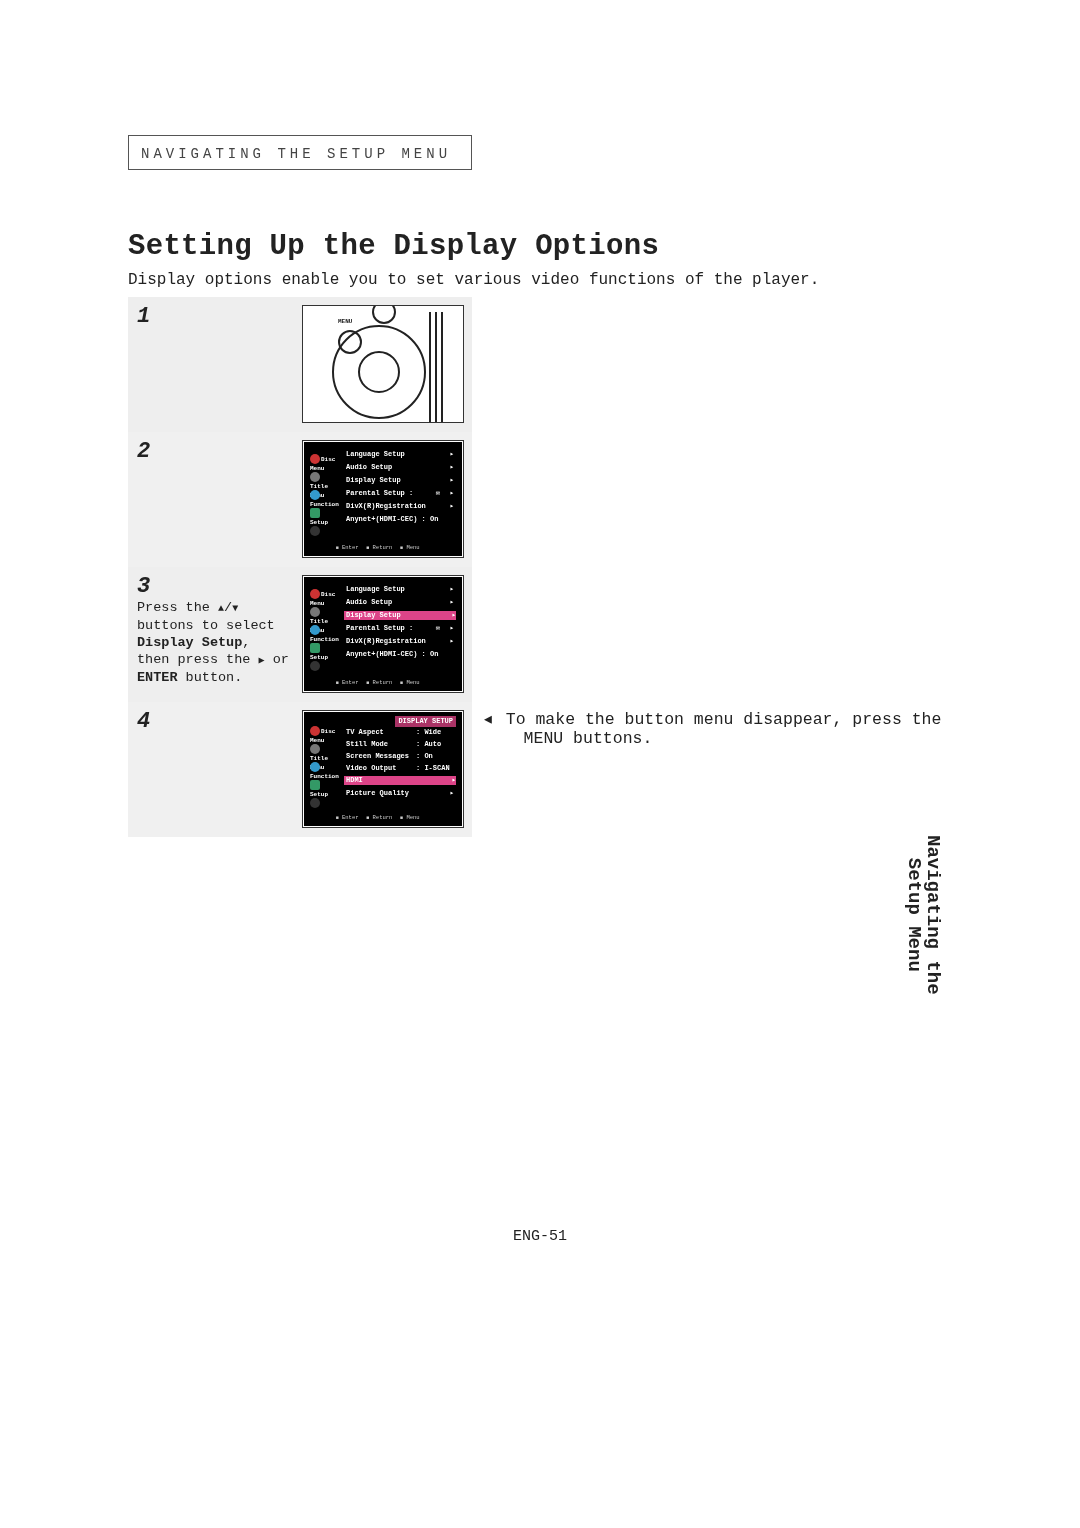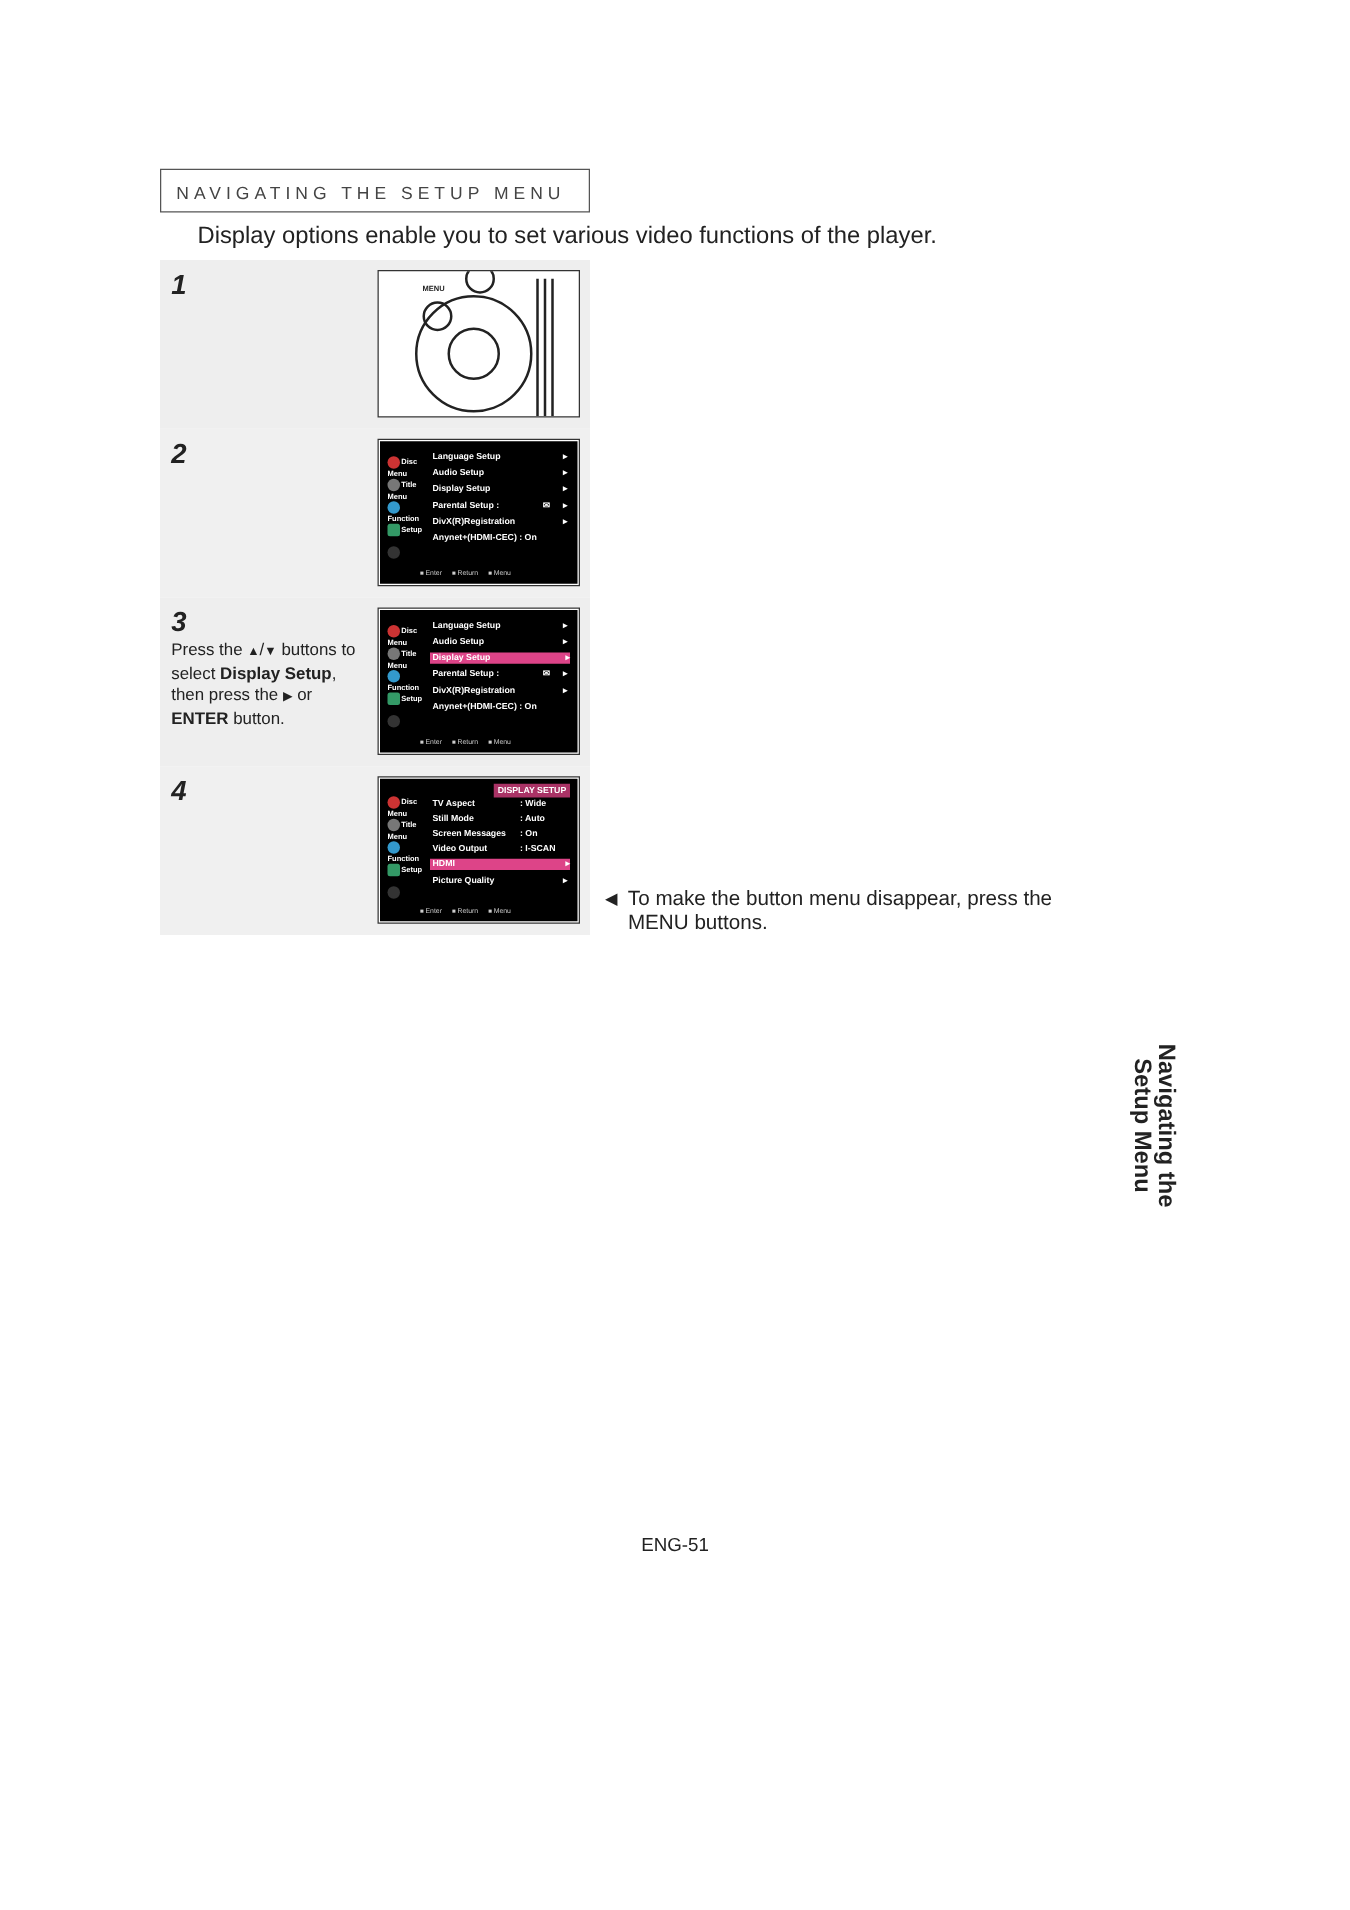--- a/index.html
+++ b/index.html
@@ -10,39 +10,39 @@
     width: 1080px;
     height: 1528px;
     position: relative;
   }
   .page {
     position: absolute;
     left: 128px;
     top: 135px;
     width: 824px;
     height: 1110px;
+    font-family: Liberation Mono, monospace;
   }
   .chapter-box {
     border: 1px solid #555;
     width: 318px;
     padding: 10px 12px 7px 12px;
     letter-spacing: 4px;
     font-size: 14px;
     color: #444;
   }
   .main-title {
     font-size: 29px;
     font-weight: bold;
     margin-top: 60px;
     letter-spacing: 0.3px;
   }
   .intro-text {
-    font-size: 19px;
+    font-size: 16px;
     margin-top: 8px;
-    margin-left: 30px;
   }
   .steps {
     margin-top: 8px;
     width: 344px;
   }
   .step {
     background: #eee;
     padding: 7px 9px 10px 9px;
     position: relative;
     min-height: 118px;
@@ -208,20 +208,21 @@
 </style>
 </head>
 <body>
 
 <div class="page">
 
   <div class="chapter-box">
     <span>NAVIGATING THE SETUP MENU</span>
   </div>
 
+  <div class="main-title">Setting Up the Display Options</div>
   <div class="intro-text">Display options enable you to set various video functions of the player.</div>
 
   <div class="steps">
 
     <div class="step">
       <div class="step-num">1</div>
       <div class="step-image">
         <div class="remote-illus">
           <div class="remote-bars">
               <div class="rb1"></div>

